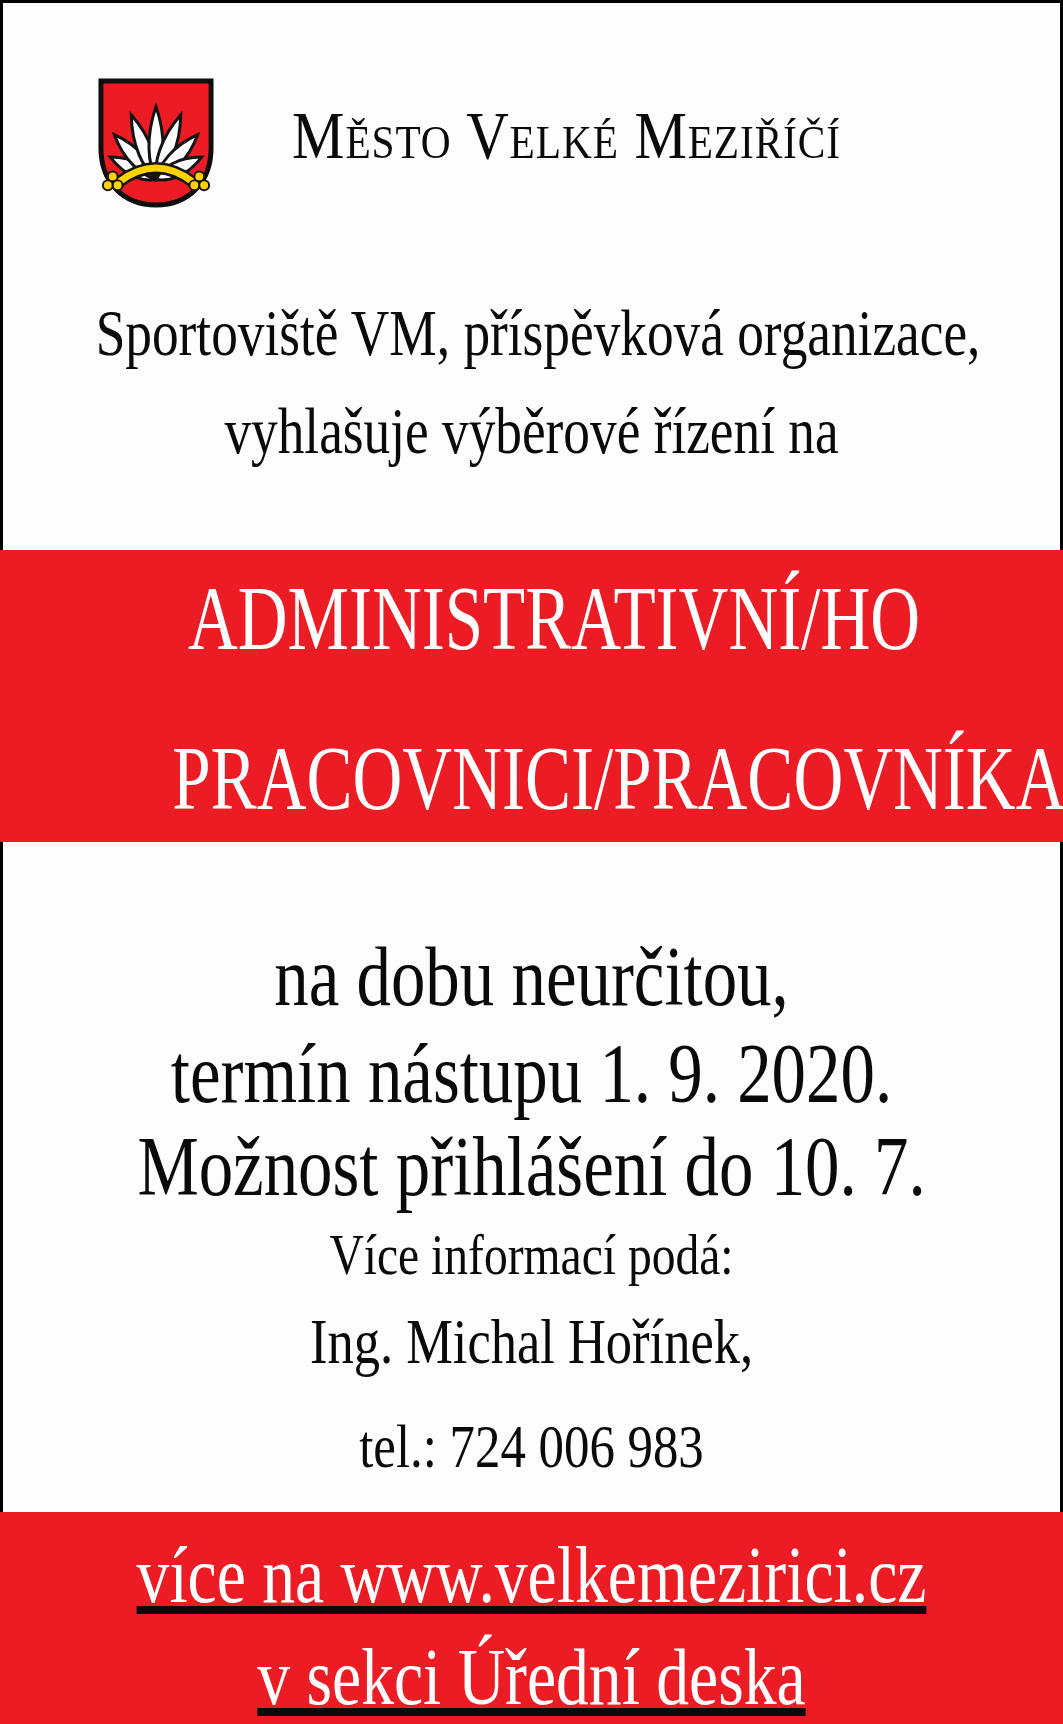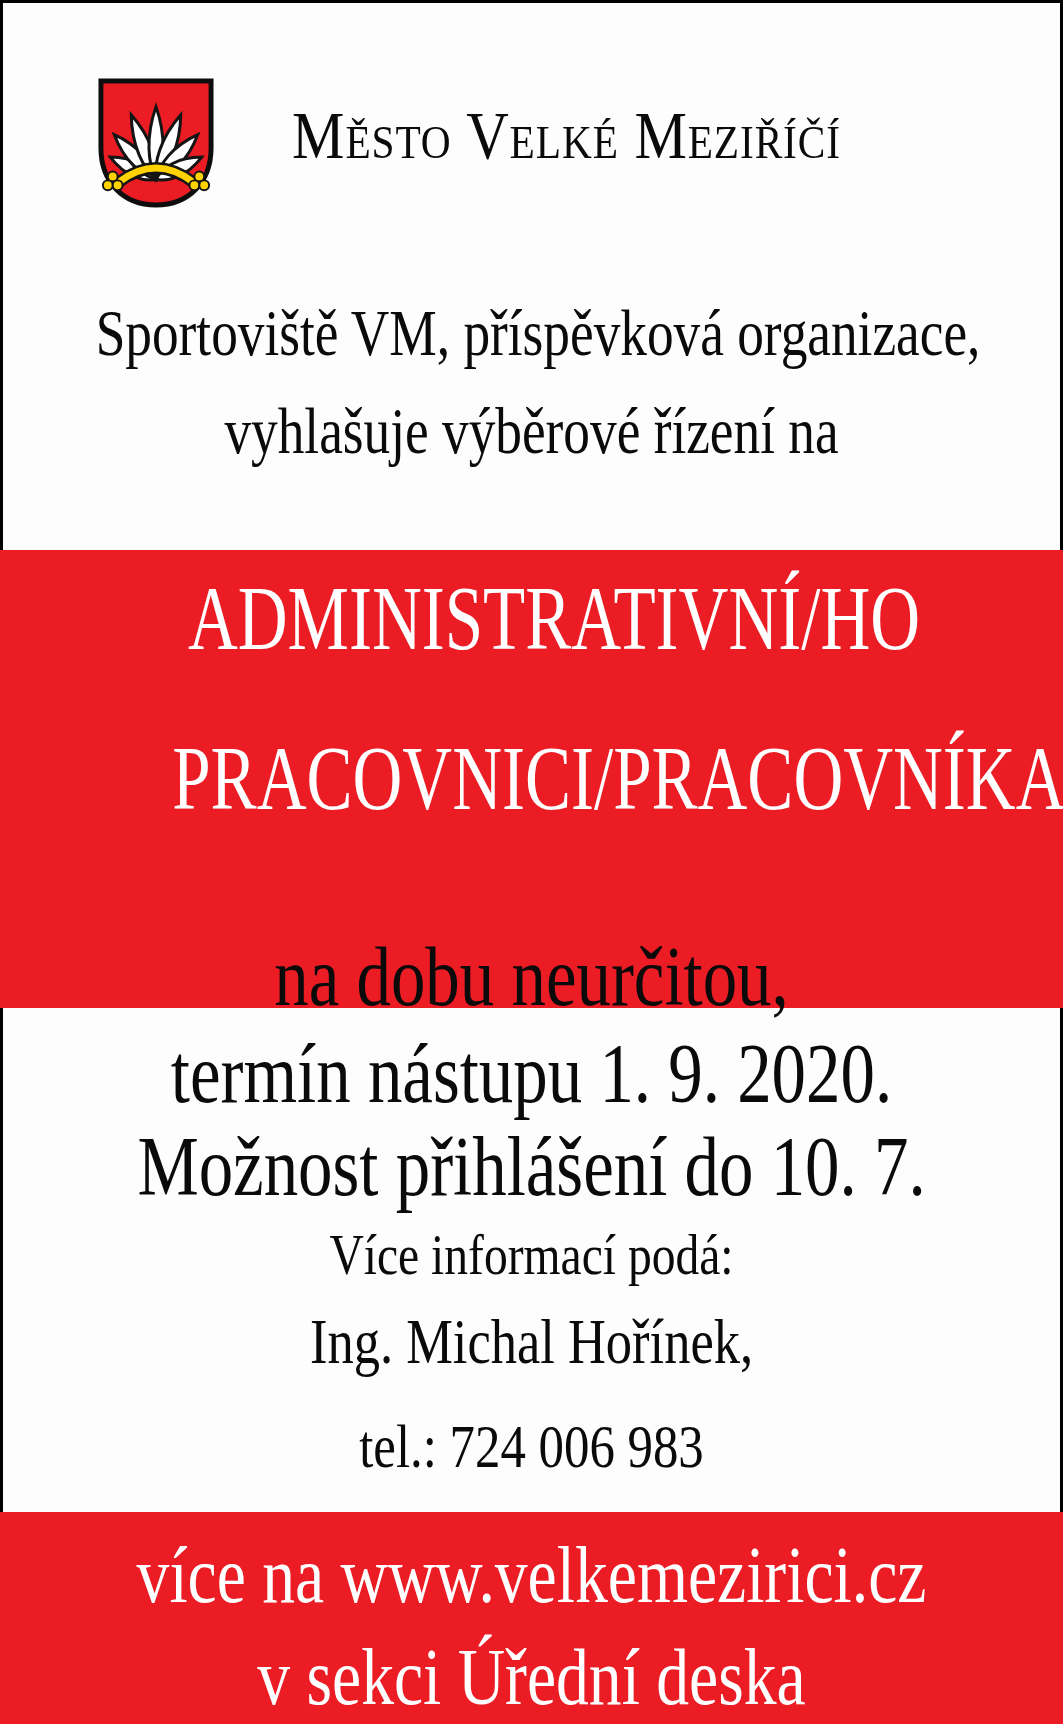--- a/index.html
+++ b/index.html
@@ -48,21 +48,21 @@
   .t-line{
     position:absolute;left:0;right:0;
     text-align:center;white-space:nowrap;
     line-height:1;color:var(--ink);z-index:2;
     transform:scaleX(0.82);transform-origin:50% 50%;
   }
   .intro-1{top:301px;font-size:65px;}
   .intro-2{top:399px;font-size:65px;}
   
   .banner{
-    position:absolute;left:0;right:0;top:550px;height:458px;
+    position:absolute;left:0;right:0;top:550px;height:292px;
     background:var(--red);z-index:2;padding-left:45px;
   }
   .banner-line{
     position:relative;
     text-align:center;white-space:nowrap;
     color:var(--text-on-red);
     font-size:92px;line-height:1;
     transform:scaleX(0.75);transform-origin:50% 50%;
   }
   .banner-line.l1{margin-top:22px;}
@@ -70,21 +70,21 @@
   
   .d-1{top:935px;font-size:84px;}
   .d-2{top:1032px;font-size:84px;}
   .d-3{top:1125px;font-size:84px;}
   .d-4{top:1226px;font-size:58px;}
   .d-5{top:1310px;font-size:64px;}
   .d-6{top:1415px;font-size:62px;}
   
   .footer{
     position:absolute;left:0;right:0;top:1512px;bottom:0;
-    background:var(--red);z-index:2;
+    background:var(--red);z-index:2;text-decoration:underline;
   }
   .f-line{
     position:relative;
     text-align:center;white-space:nowrap;
     color:var(--text-on-red);
     font-size:80px;line-height:1;
     transform:scaleX(0.82);transform-origin:50% 50%;
   }
   .f-line.l1{margin-top:23px;}
   .f-line.l2{margin-top:22px;}

